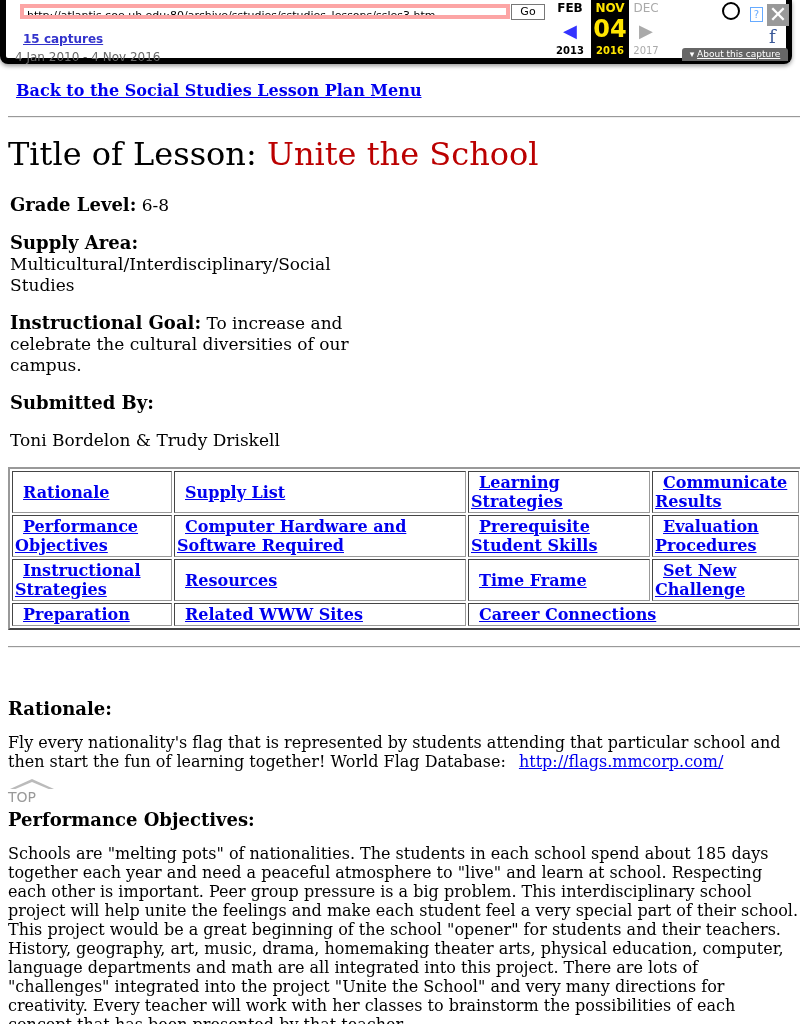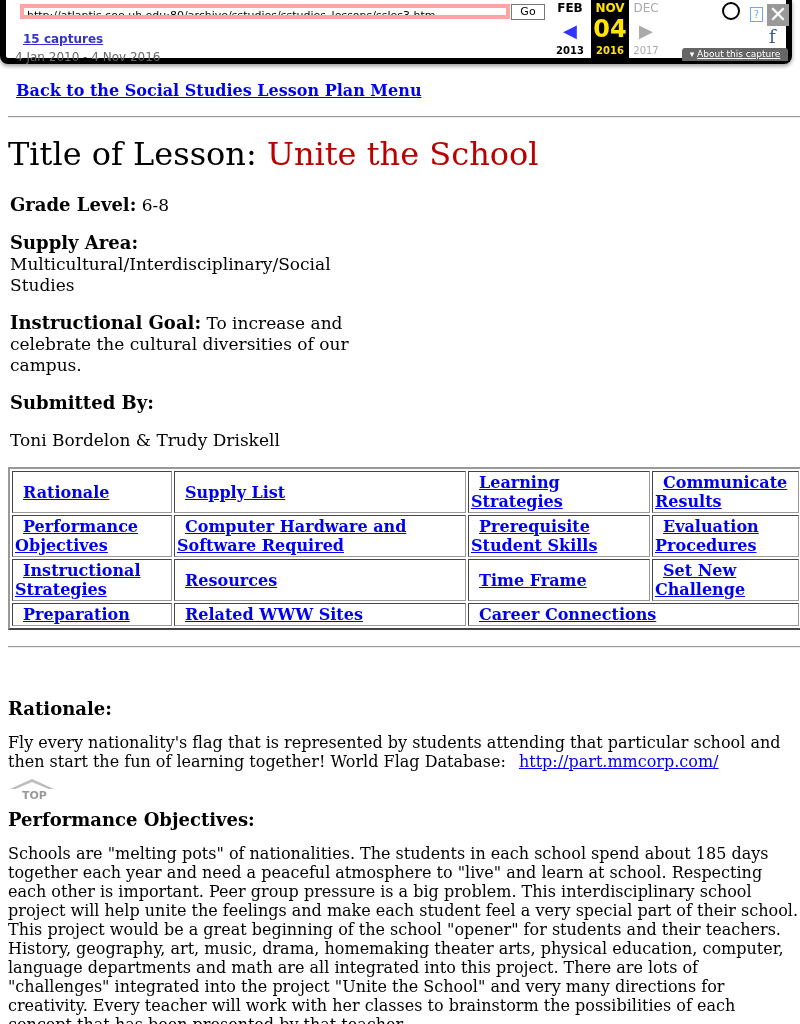--- a/index.html
+++ b/index.html
@@ -37,21 +37,21 @@
   .info b{font-size:18px;}
   table.nav{border:2px outset #999;border-collapse:separate;border-spacing:2px;margin-top:14px;width:795px;font-size:16px;font-weight:bold;}
   table.nav td{border:1px inset #999;padding:1px 2px;line-height:19px;vertical-align:middle;}
   .hr2{margin-top:16px;width:800px;}
   h3{font-size:18px;margin:0;}
   .sec1{margin-top:50px;}
   .para{font-size:16px;line-height:19px;margin:14px 0 0 0;width:792px;}
   .top-icon{margin-top:8px;width:48px;height:22px;position:relative;}
   .top-icon .tri{position:absolute;left:2px;top:0;width:0;height:0;border-left:22px solid transparent;border-right:22px solid transparent;border-bottom:10px solid #bbb;}
   .top-icon .tri2{position:absolute;left:5px;top:3px;width:0;height:0;border-left:19px solid transparent;border-right:19px solid transparent;border-bottom:8px solid #fff;}
-  .top-icon .txt{position:absolute;left:14px;top:10px;font-size:11px;font-weight:bold;color:#999;font-family:"DejaVu Sans",sans-serif;}
+  .top-icon .txt{position:absolute;left:0;top:10px;font-size:14px;font-weight:normal;color:#999;font-family:"DejaVu Sans",sans-serif;}
   .sec2{margin-top:8px;}
 </style>
 </head>
 <body>
 
 <div class="wb">
   <div class="wb-url">http://atlantis.coe.uh.edu:80/archive/sstudies/sstudies_lessons/ssles3.htm</div>
   <div class="wb-go">Go</div>
   <a class="wb-caps">15 captures</a>
   <div class="wb-range">4 Jan 2010 - 4 Nov 2016</div>
@@ -116,21 +116,21 @@
       <td><a href="#">Preparation</a></td>
       <td><a href="#">Related WWW Sites</a></td>
       <td colspan="2"><a href="#">Career Connections</a></td>
     </tr>
   </tbody>
     </table>
 
   <hr class="hr2">
 
   <h3 class="sec1">Rationale:</h3>
-  <p class="para"><span>Fly every nationality's flag that is represented by students attending that particular school and then start the fun of learning together! World Flag Database: </span><a href="#">http://part.mmcorp.com/</a></p>
+  <p class="para"><span>Fly every nationality's flag that is represented by students attending that particular school and then start the fun of learning together! World Flag Database: </span><a href="#">http://flags.mmcorp.com/</a></p>
 
   <div class="top-icon">
     <div class="tri"></div>
       <div class="tri2"></div>
     <div class="txt">TOP</div>
   </div>
 
   <h3 class="sec2">Performance Objectives:</h3>
   <p class="para">Schools are "melting pots" of nationalities. The students in each school spend about 185 days together each year and need a peaceful atmosphere to "live" and learn at school. Respecting each other is important. Peer group pressure is a big problem. This interdisciplinary school project will help unite the feelings and make each student feel a very special part of their school. This project would be a great beginning of the school "opener" for students and their teachers. History, geography, art, music, drama, homemaking theater arts, physical education, computer, language departments and math are all integrated into this project. There are lots of "challenges" integrated into the project "Unite the School" and very many directions for creativity. Every teacher will work with her classes to brainstorm the possibilities of each concept that has been presented by that teacher.</p>
 </div>

